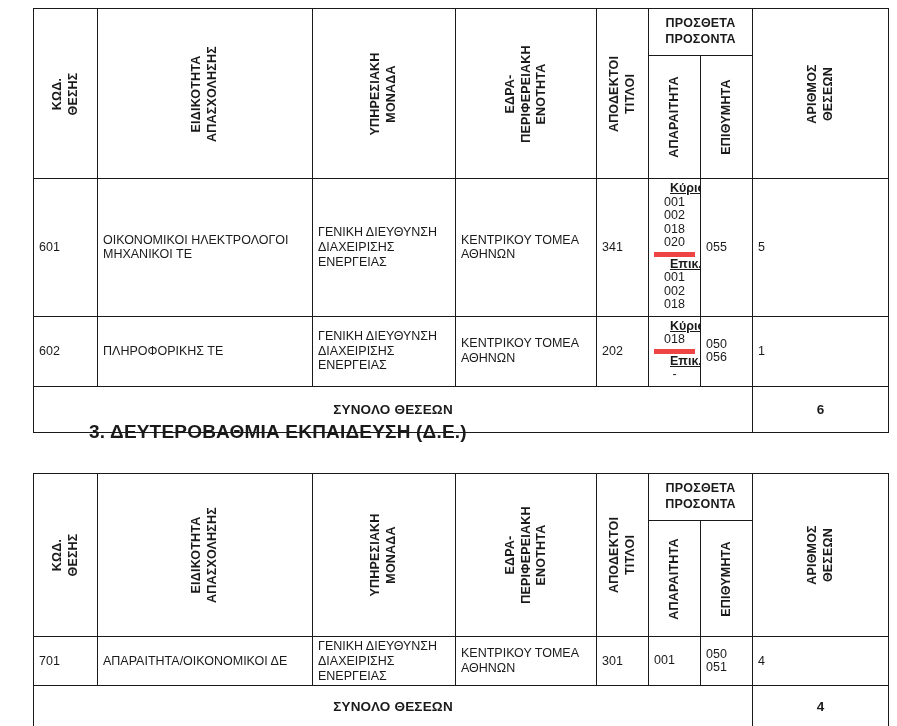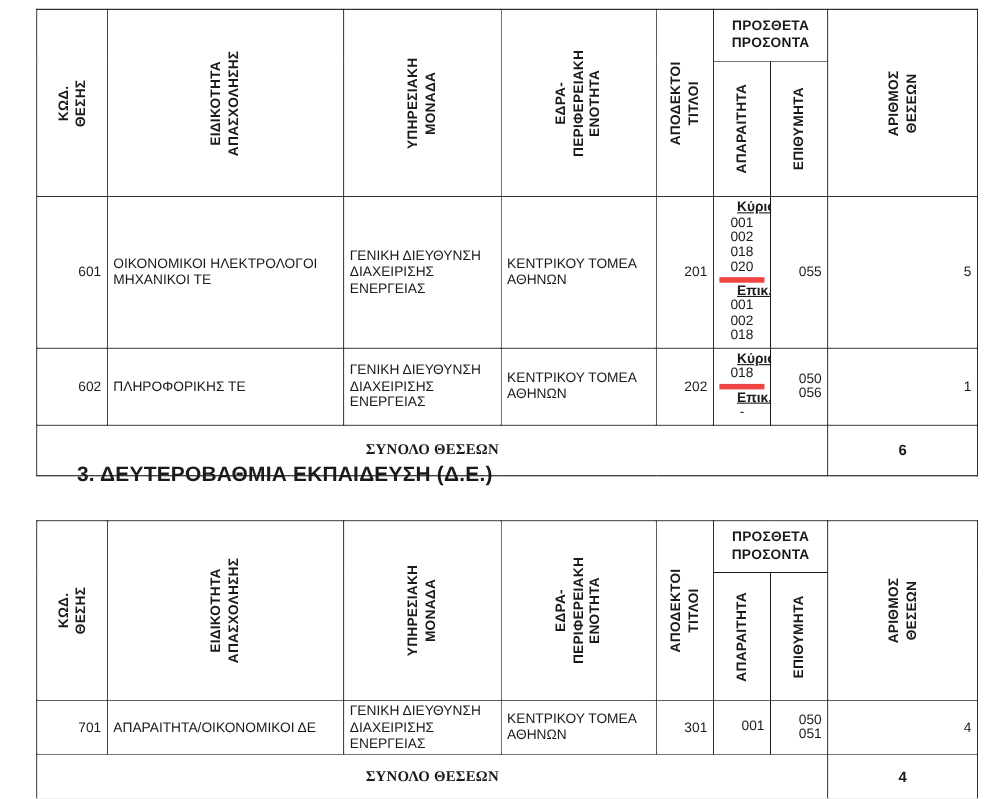--- a/index.html
+++ b/index.html
@@ -62,21 +62,21 @@
   th.hh { text-align: center; }
   .htext {
     white-space: pre-line;
     font-weight: bold;
     font-size: 12.5px;
     line-height: 1.25;
     letter-spacing: 0.2px;
     text-align: center;
   }
 
-  td.cc { text-align: right; }
+  td.cc { text-align: left; }
   td.cl { text-align: left; padding: 2px 8px; line-height: 1.18; }
   td.cl-sm { text-align: left; padding: 2px 6px; line-height: 1.18; }
 
   
   td.req { padding: 0; }
   .req-group {
     padding: 1px 0 2px;
     text-align: center;
     line-height: 13.5px;
   }
@@ -87,31 +87,30 @@
     text-decoration: underline;
     padding-left: 16px;
   }
   .list { white-space: pre-line; line-height: 13.5px; }
 
   td.total-label {
     text-align: center;
     font-weight: bold;
     font-size: 13.5px;
     letter-spacing: 0.2px;
-    font-family: Liberation Serif, serif;
   }
   td.total-value {
     text-align: center;
     font-weight: bold;
     font-size: 13.5px;
   }
 
   .section-heading {
     position: absolute;
-    left: 70px;
+    left: 89px;
     top: 421px;
     font-size: 19px;
     font-weight: bold;
     letter-spacing: 0.2px;
     white-space: nowrap;
   }
 </style>
 </head>
 <body>
 
@@ -163,21 +162,21 @@
       <th class="vh">
         <span class="vtext">ΕΠΙΘΥΜΗΤΑ</span>
           </th>
     </tr>
 
     <tr class="r-601">
       <td class="cc">601</td>
       <td class="cl">ΟΙΚΟΝΟΜΙΚΟΙ ΗΛΕΚΤΡΟΛΟΓΟΙ ΜΗΧΑΝΙΚΟΙ ΤΕ</td>
       <td class="cl-sm">ΓΕΝΙΚΗ ΔΙΕΥΘΥΝΣΗ ΔΙΑΧΕΙΡΙΣΗΣ ΕΝΕΡΓΕΙΑΣ</td>
       <td class="cl-sm">ΚΕΝΤΡΙΚΟΥ ΤΟΜΕΑ ΑΘΗΝΩΝ</td>
-      <td class="cc">201</td>
+      <td class="cc">341</td>
       <td class="req">
         <div class="req-group">
           <span class="req-label">Κύριος</span>
           <div class="list">001
 002
 018
 020</div>
         </div>
         <div class="req-group">
           <span class="req-label">Επικ.</span>

